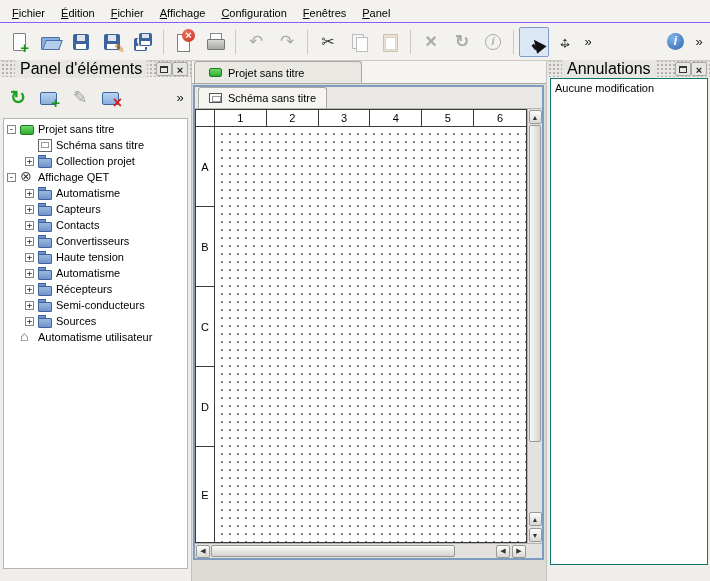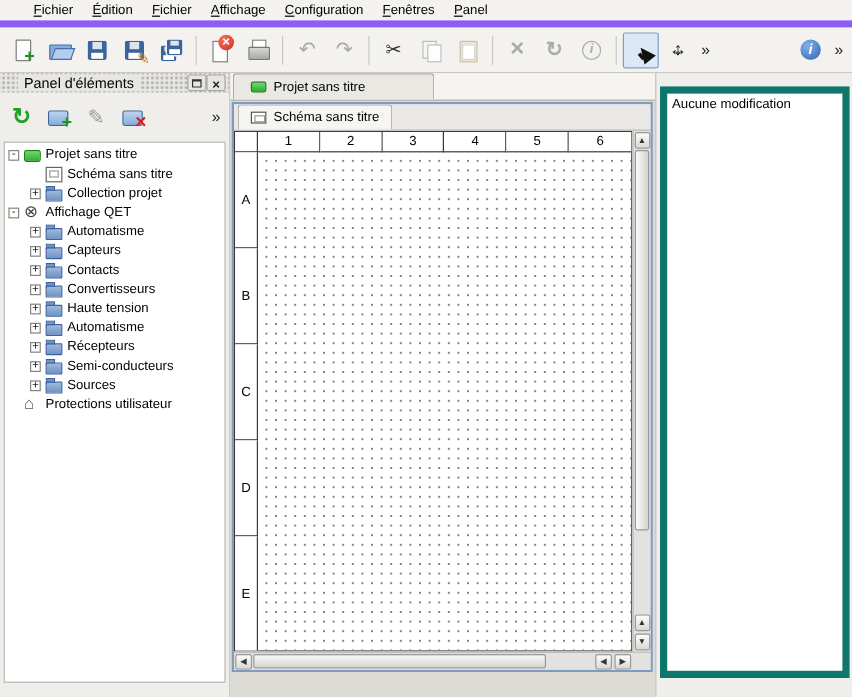--- a/index.html
+++ b/index.html
@@ -1,20 +1,20 @@
 <!DOCTYPE html>
 <html><head>
 <meta charset="utf-8">
 <style>
   *{box-sizing:border-box;margin:0;padding:0}
   html,body{width:710px;height:581px;overflow:hidden}
   body{font-family:"Liberation Sans",sans-serif;font-size:11px;color:#000;background:#f0efeb}
 
   
-  .menubar{height:23px;display:flex;align-items:flex-start;padding:0 20px;background:#f3f2ee;border-bottom:6px solid #8b5cf6}
+  .menubar{height:23px;display:flex;align-items:flex-end;padding:0 4px;background:#f3f2ee;border-bottom:1px solid #8b5cf6}
   .menu-item{display:inline-block;padding:3px 8px;cursor:default}
   .menu-item::first-letter{text-decoration:underline}
 
   
   .toolbar{height:38px;display:flex;align-items:center;padding:0 4px;background:#f3f2ee;border-bottom:1px solid #c9c8c3;gap:1px}
   .tbtn{width:30px;height:30px;border:1px solid transparent;background:transparent;display:flex;align-items:center;justify-content:center;border-radius:2px;padding:0}
   .tbtn.checked{background:#dde8f6;border-color:#7f9ccc}
   .tsep{width:1px;height:24px;background:#c9c8c3;margin:0 4px}
   .spacer{flex:1}
   .ovf{width:14px;height:26px;display:flex;align-items:center;justify-content:center;font-size:13px;color:#222}
@@ -64,21 +64,21 @@
   .ic-filterclear::before{content:"";position:absolute;left:0;top:2px;border-top:5px solid transparent;border-bottom:5px solid transparent;border-right:6px solid #111}
   .ic-filterclear::after{content:"×";position:absolute;left:6px;top:1px;width:11px;height:12px;background:#111;color:#fff;font-size:10px;line-height:12px;text-align:center;font-weight:bold;border-radius:1px}
 
   
   .main{display:flex;height:520px;align-items:stretch}
 
   
   .dock-left{width:192px;border-right:1px solid #c2c1bc;display:flex;flex-direction:column;background:#efeeea}
   .dock-right{width:164px;border-left:1px solid #c2c1bc;display:flex;flex-direction:column;background:#efeeea}
   .dock-title{height:16px;display:flex;align-items:center;background-color:#e7e6e2;background-image:radial-gradient(#b3b2ae 1px,transparent 1.3px);background-size:4px 4px;background-position:1px 2px;padding:0 3px}
-  .dock-title .txt{background:#e7e6e2;padding:0 5px;margin-left:12px;font-size:12px;white-space:nowrap}
+  .dock-title .txt{background:#e7e6e2;padding:0 5px;margin-left:12px;font-size:16px;white-space:nowrap}
   .dk{width:16px;height:14px;background:#e7e6e2;border:1px solid #a9a8a3;border-radius:2px;display:flex;align-items:center;justify-content:center;padding:0}
   .dk.first{margin-left:auto}
   .float-ic{width:8px;height:7px;border:1px solid #333;border-top-width:2px;display:block}
   .close-ic::before{content:"×";font-size:11px;line-height:1;font-weight:bold;color:#222}
 
   .panel-tools{display:flex;align-items:center;height:40px;padding:2px 4px;gap:3px}
   .ptbtn{width:28px;height:28px;border:1px solid transparent;background:transparent;display:flex;align-items:center;justify-content:center;border-radius:2px;padding:0}
   .panel-tools .ovf{margin-left:auto}
 
   .filter-row{display:flex;align-items:center;gap:5px;padding:4px 6px;height:28px}
@@ -127,21 +127,21 @@
   .hscroll .sbtn{width:14px;height:13px;margin:auto 1px}
   .a::before{font-size:7px;color:#333}
   .a-up::before{content:"▲"} .a-down::before{content:"▼"} .a-left::before{content:"◀"} .a-right::before{content:"▶"}
   .vtrack{flex:1;position:relative;margin:0 1px}
   .vthumb{position:absolute;left:0;right:0;top:0;height:82%;background:linear-gradient(90deg,#fafaf9,#d5d4d0);border:1px solid #9a9995;border-radius:2px}
   .htrack{flex:1;position:relative;margin:1px 0}
   .hthumb{position:absolute;top:0;bottom:0;left:0;width:86%;background:linear-gradient(#fafaf9,#d5d4d0);border:1px solid #9a9995;border-radius:2px}
   .sb-corner{width:15px;height:100%;background:#e3e2de;flex:none}
 
   
-  .undo-list{flex:1;margin:11px 2px 16px 3px;background:#fff;border:6px solid #0f766e;padding:3px 4px}
+  .undo-list{flex:1;margin:1px 2px 16px 3px;background:#fff;border:1px solid #0f766e;padding:3px 4px}
 </style>
 </head>
 <body>
 
 <div class="menubar">
   <span class="menu-item">Fichier</span>
   <span class="menu-item">Édition</span>
   <span class="menu-item">Fichier</span>
   <span class="menu-item">Affichage</span>
   <span class="menu-item">Configuration</span>
@@ -303,21 +303,21 @@
         <span>Semi-conducteurs</span>
       </div>
       <div class="trow lvl1">
         <span class="exp">+</span>
         <span class="ti ti-folder"></span>
         <span>Sources</span>
       </div>
       <div class="trow">
         <span class="exp"></span>
         <span class="ti ti-home"></span>
-        <span>Protections utilisateur</span>
+        <span>Automatisme utilisateur</span>
       </div>
     </div>
   </div>
 
   <div class="mdi">
     <div class="proj-tabbar">
       <div class="proj-tab">
         <span class="tab-proj-ic"></span>
         <span>Projet sans titre</span>
       </div>
@@ -362,18 +362,27 @@
           <div class="hthumb"></div>
         </div>
         <button class="sbtn a a-left"></button>
         <button class="sbtn a a-right"></button>
         <div class="sb-corner"></div>
       </div>
     </div>
   </div>
 
   <div class="dock-right">
+    <div class="dock-title">
+      <span class="txt">Annulations</span>
+      <button class="dk first">
+          <span class="float-ic"></span>
+        </button>
+      <button class="dk">
+          <span class="close-ic"></span>
+        </button>
+    </div>
     <div class="undo-list">
       <span>Aucune modification</span>
     </div>
   </div>
 
 </div>
 
 </body></html>

